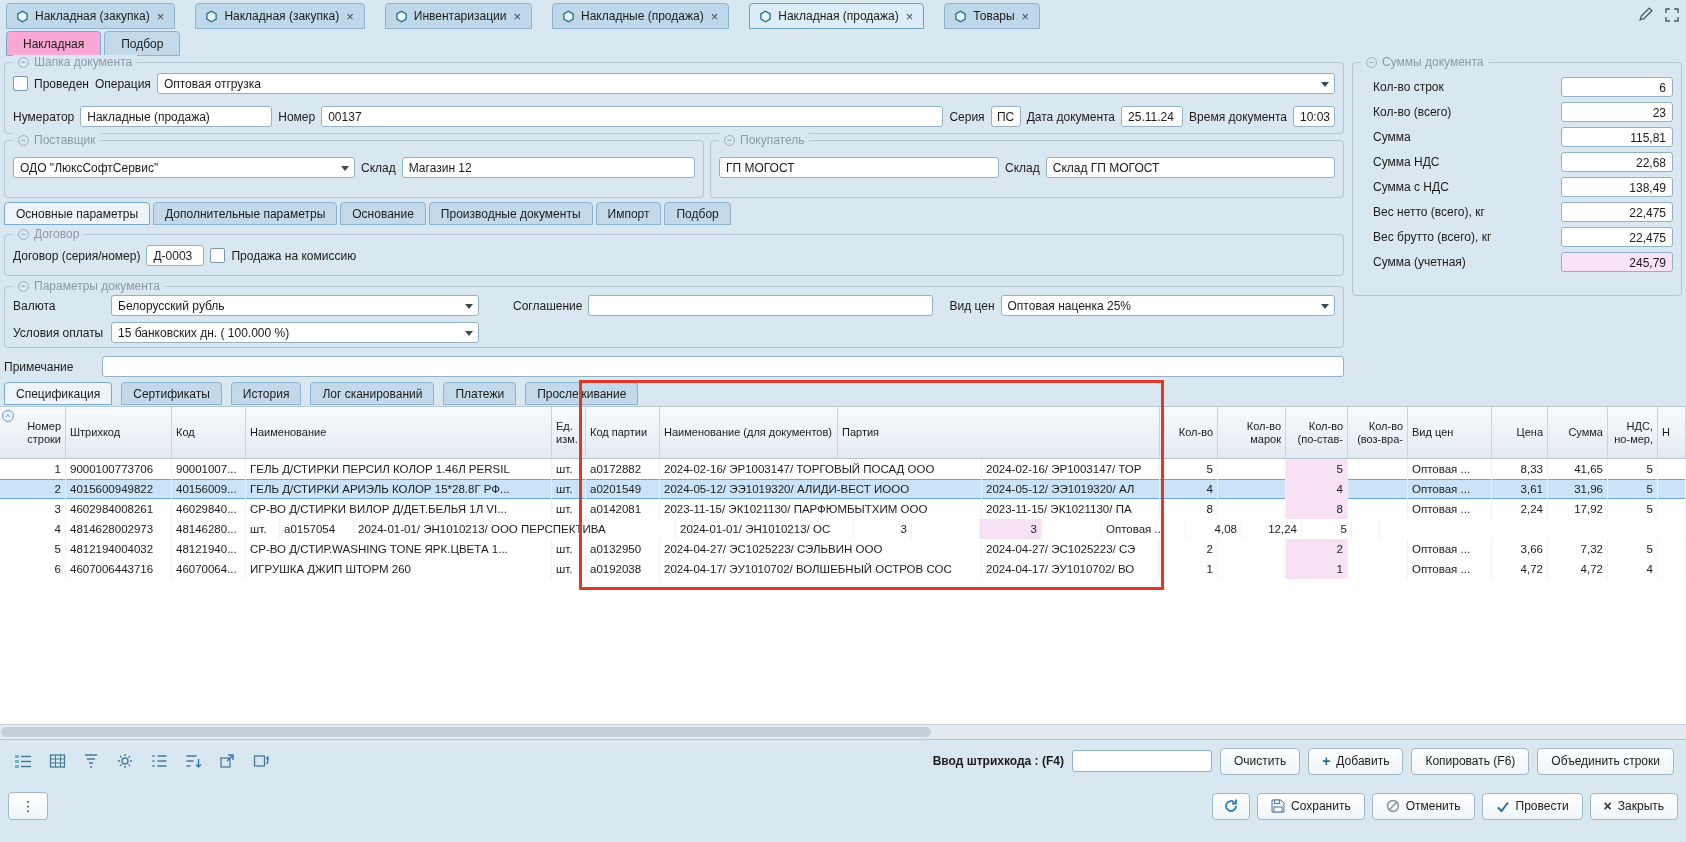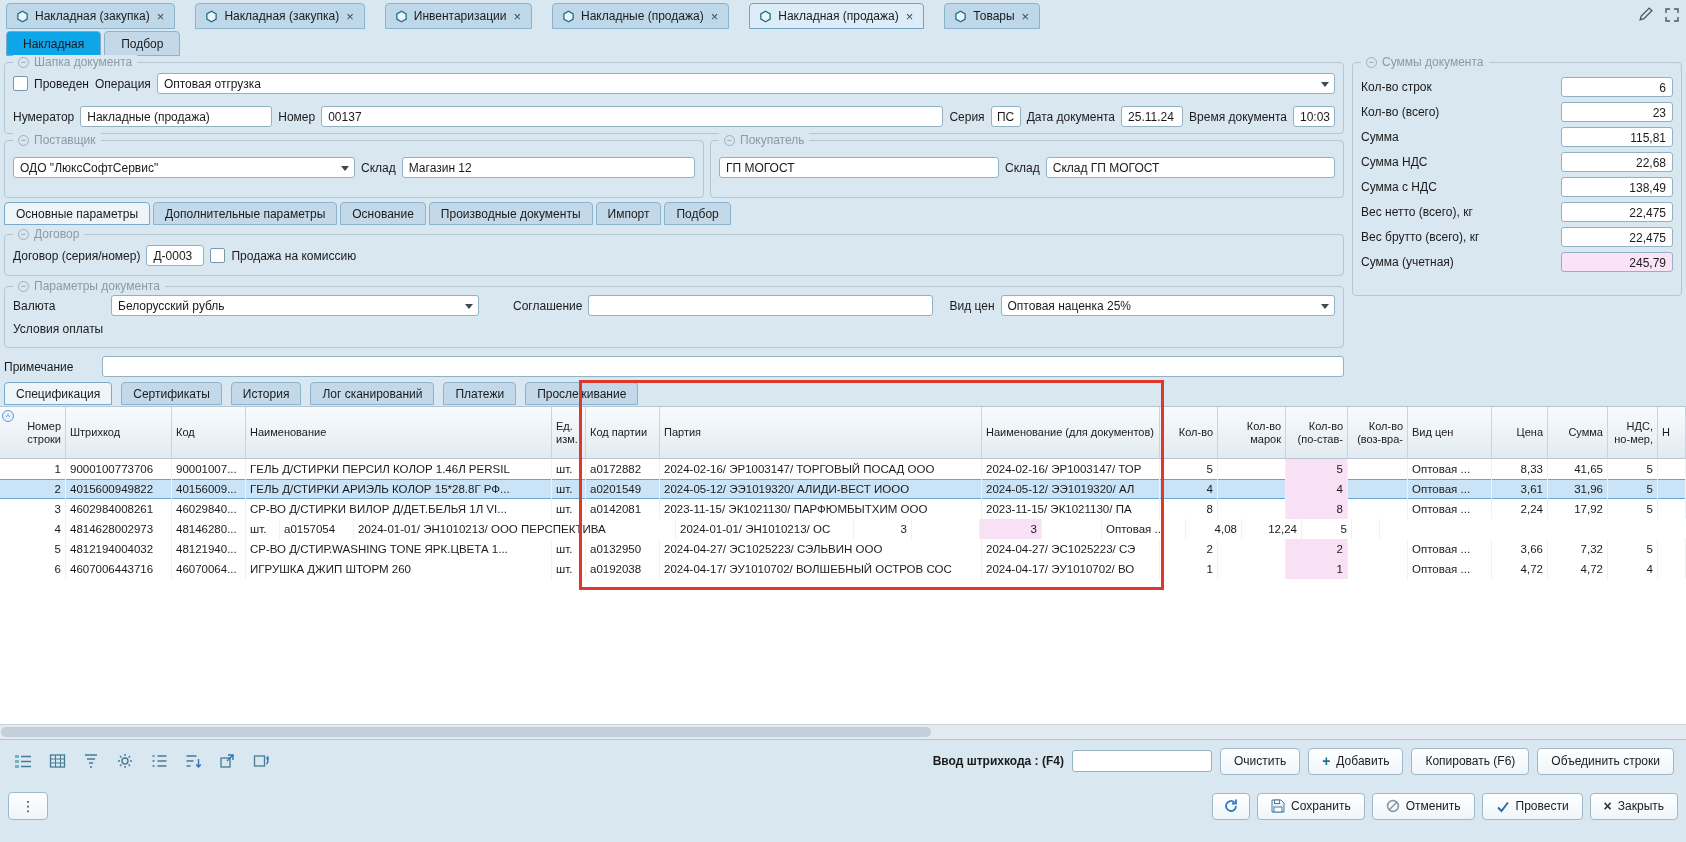--- a/index.html
+++ b/index.html
@@ -11,21 +11,21 @@
   .wtab{display:flex;align-items:center;gap:6px;height:24px;padding:0 9px;background:#bfd8e9;border:1px solid #8cb3cd;border-radius:4px 4px 0 0;white-space:nowrap;cursor:default;}
   .wtab.active{background:#ddedf7;border-color:#6ea3c4;}
   .wtab-ic{display:flex;}
   .wtab-x{color:#3c4a54;font-size:13px;line-height:13px;padding:0 1px;cursor:pointer;}
   .tabbar-actions{margin-left:auto;display:flex;gap:10px;align-items:center;padding-bottom:4px;}
   .iconbtn{display:flex;align-items:center;justify-content:center;cursor:pointer;}
 
   
   .viewtabs{position:absolute;left:6px;top:31px;height:25px;display:flex;gap:3px;}
   .vtab{display:flex;align-items:center;height:23px;padding:0 16px;background:#c3d9e9;border:1px solid #8cb3cd;border-radius:4px 4px 0 0;}
-  .vtab.active{background:#0ea5e9;border-color:#7aa9c9;}
+  .vtab.active{background:#f9a8d4;border-color:#7aa9c9;}
 
   
   .fs{position:absolute;border:1px solid #b4c6d2;border-radius:4px;box-sizing:border-box;}
   .legend{position:absolute;top:-8px;left:8px;background:#d9e7f1;padding:0 5px;color:#8b9aa6;display:flex;align-items:center;gap:5px;font-size:12px;white-space:nowrap;}
   .leg-ic{width:11px;height:11px;border:1px solid #9fb0ba;border-radius:50%;color:#7e8f9a;font-size:9px;line-height:9px;text-align:center;box-sizing:border-box;cursor:pointer;}
   .row{display:flex;align-items:center;gap:6px;padding:0 8px;}
   .lbl{white-space:nowrap;}
   .grow{flex:1;}
   .inp,.combo{background:#fff;border:1px solid #93b1c5;border-radius:3px;height:21px;display:flex;align-items:center;padding:6px 6px;box-sizing:border-box;white-space:nowrap;overflow:hidden;}
   .combo{position:relative;padding-right:20px;}
@@ -52,21 +52,21 @@
   .fs-docparams .rB{margin-top:6px;}
   .w-lbl1{width:92px;flex:none;}
 
   .noterow{position:absolute;left:4px;top:356px;width:1340px;display:flex;align-items:center;gap:6px;}
 
   .spectabs{position:absolute;left:4px;top:382px;display:flex;gap:9px;height:23px;}
 
   
   .fs-totals{left:1352px;top:62px;width:330px;height:234px;padding:14px 8px 0 8px;}
   .tot-row{display:flex;align-items:center;justify-content:space-between;margin-bottom:5px;}
-  .tot-lbl{white-space:nowrap;}
+  .tot-lbl{white-space:nowrap;margin-left:12px;}
   .tot-val{width:112px;flex:none;background:#fff;border:1px solid #93b1c5;border-radius:3px;height:20px;line-height:20px;text-align:right;padding:0 6px;box-sizing:border-box;}
   .tot-val.hl{background:#fbe3f7;}
 
   
   .tablewrap{position:absolute;left:0;top:406px;width:1686px;height:332px;background:#fff;border-top:1px solid #b4c6d2;border-bottom:1px solid #b4c6d2;overflow:hidden;}
   .thead{display:flex;height:52px;}
   .th{flex:none;display:flex;align-items:center;gap:2px;padding:2px 4px;box-sizing:border-box;background:linear-gradient(#f8fbfd,#e2ebf2);border-right:1px solid #c9d4de;border-bottom:1px solid #b9c6d2;font-size:11px;line-height:1.15;position:relative;overflow:hidden;}
   .th.ra{justify-content:flex-end;text-align:right;}
   .sorticon{position:absolute;left:2px;top:3px;width:12px;height:12px;border:1px solid #5b9bd5;border-radius:50%;color:#2e75b6;font-size:8px;line-height:11px;text-align:center;background:#eaf3fb;box-sizing:border-box;}
   .trow{display:flex;height:20px;}
@@ -328,20 +328,24 @@
           <span></span>
         </div>
       <span class="lbl" style="margin-left:10px">Вид цен</span>
       <div class="combo grow">
         <span>Оптовая наценка 25%</span>
           <span class="arr"></span>
       </div>
     </div>
     <div class="row rB">
       <span class="lbl w-lbl1">Условия оплаты</span>
+      <div class="combo" style="width:368px">
+        <span>15 банковских дн. ( 100.000 %)</span>
+          <span class="arr"></span>
+      </div>
     </div>
   </div>
 
   <div class="noterow">
     <span class="lbl" style="width:92px">Примечание</span>
     <div class="inp grow">
         <span></span>
       </div>
   </div>
 
@@ -368,25 +372,25 @@
         </div>
         <div class="th c3">
           <span>Наименование</span>
         </div>
         <div class="th c4">
           <span>Ед. изм.</span>
         </div>
         <div class="th c5">
           <span>Код партии</span>
         </div>
+        <div class="th c7">
+          <span>Наименование (для документов)</span>
+        </div>
         <div class="th c6">
           <span>Партия</span>
-        </div>
-        <div class="th c7">
-          <span>Наименование (для документов)</span>
         </div>
         <div class="th c8 ra">
           <span>Кол-во</span>
         </div>
         <div class="th c9 ra">
           <span>Кол-во марок</span>
         </div>
         <div class="th c10 ra">
           <span>Кол-во (по-став-</span>
         </div>

